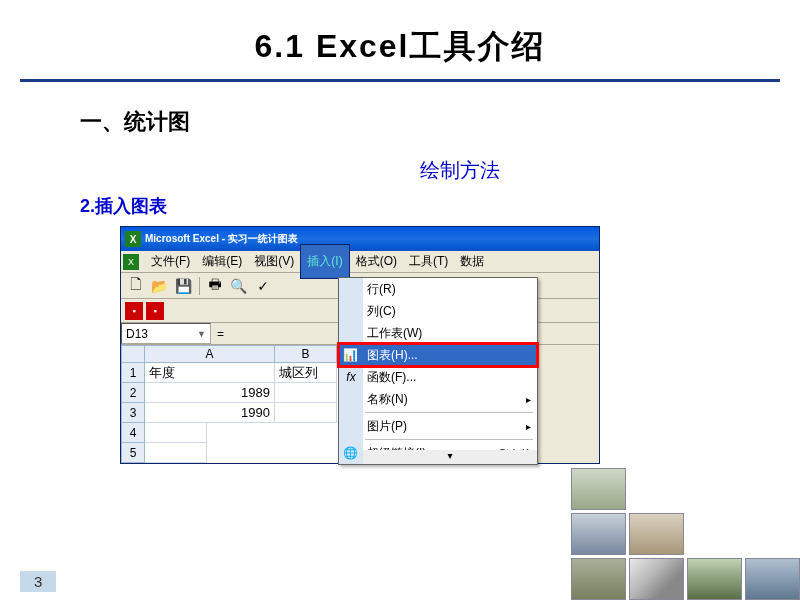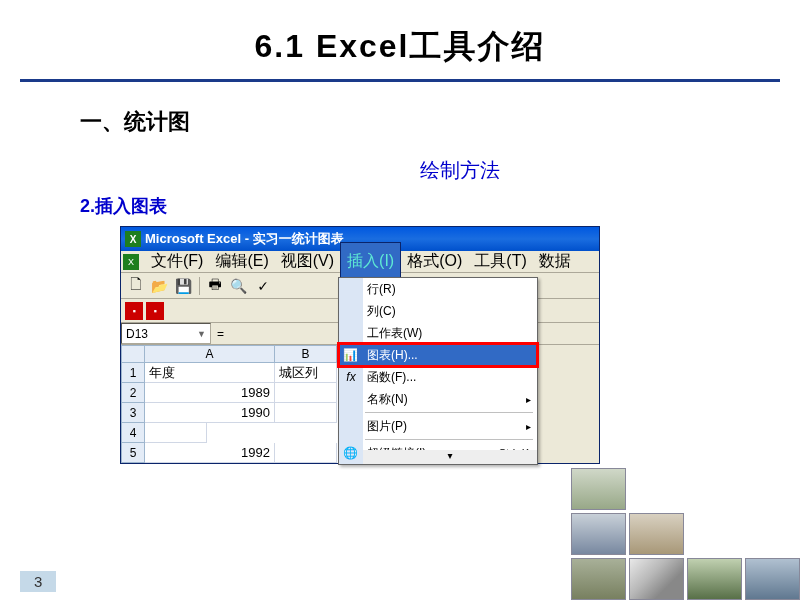--- a/index.html
+++ b/index.html
@@ -9,25 +9,25 @@
 .title-underline { height: 3px; background: #1a3a8a; margin: 0 20px 25px; }
 
 .content { padding: 0 80px; }
 .heading1 { font-size: 22px; font-weight: bold; color: #000; margin-bottom: 20px; }
 .method-label { font-size: 20px; color: #0000cc; text-align: center; margin: 5px 0 10px 120px; }
 .heading2 { font-size: 18px; font-weight: bold; color: #0000cc; margin-bottom: 8px; }
 
 .excel-window { margin-left: 40px; width: 480px; border: 1px solid #0a246a; background: #ece9d8; font-family: SimSun, sans-serif; }
 .titlebar { background: linear-gradient(to bottom, #0058e0, #1a6de0, #0050cc); height: 24px; display: flex; align-items: center; padding: 0 4px; }
 .titlebar-icon { width: 16px; height: 16px; background: #1e7e1e; display: inline-flex; align-items: center; justify-content: center; margin-right: 4px; font-size: 10px; color: #fff; font-weight: bold; }
-.titlebar-text { color: #fff; font-size: 13px; font-weight: bold; }
+.titlebar-text { color: #fff; font-size: 10px; font-weight: bold; }
 
 .menubar { background: #ece9d8; height: 22px; display: flex; align-items: center; padding: 0 2px; border-bottom: 1px solid #aca899; }
 .menubar-icon { width: 16px; height: 16px; background: #1e7e1e; margin-right: 6px; display: inline-flex; align-items: center; justify-content: center; font-size: 9px; color: #fff; }
-.menu-item { font-size: 16px; padding: 8px 6px; color: #000; cursor: default; }
+.menu-item { font-size: 12px; padding: 8px 6px; color: #000; cursor: default; }
 .menu-item.active { background: #316ac5; color: #5eead4; border: 1px solid #0a246a; }
 
 .toolbar { background: #ece9d8; height: 26px; display: flex; align-items: center; padding: 0 4px; gap: 2px; border-bottom: 1px solid #aca899; }
 .tool-btn { width: 22px; height: 22px; display: inline-flex; align-items: center; justify-content: center; font-size: 14px; }
 .tool-sep { width: 1px; height: 18px; background: #aca899; margin: 0 2px; }
 
 .toolbar2 { background: #ece9d8; height: 24px; display: flex; align-items: center; padding: 0 4px; gap: 3px; border-bottom: 1px solid #aca899; }
 .pdf-icon { width: 18px; height: 18px; background: #cc0000; color: #fff; font-size: 9px; display: inline-flex; align-items: center; justify-content: center; }
 
 .formula-row { height: 22px; display: flex; background: #ece9d8; border-bottom: 1px solid #aca899; }
@@ -144,21 +144,20 @@
             <div class="row-head">3</div>
             <div class="cell right" style="width:130px">1990</div>
             <div class="cell" style="width:62px"></div>
           </div>
           <div class="grid-row">
             <div class="row-head">4</div>
             <div class="cell" style="width:62px"></div>
           </div>
           <div class="grid-row">
             <div class="row-head">5</div>
-            <div class="cell right" style="width:130px">1992</div>
             <div class="cell" style="width:62px"></div>
           </div>
         </div>
       </div>
 
       <div class="dropdown-menu">
         <div class="dd-strip"></div>
         <div class="dd-item">
             <span>行(R)</span>
           </div>

